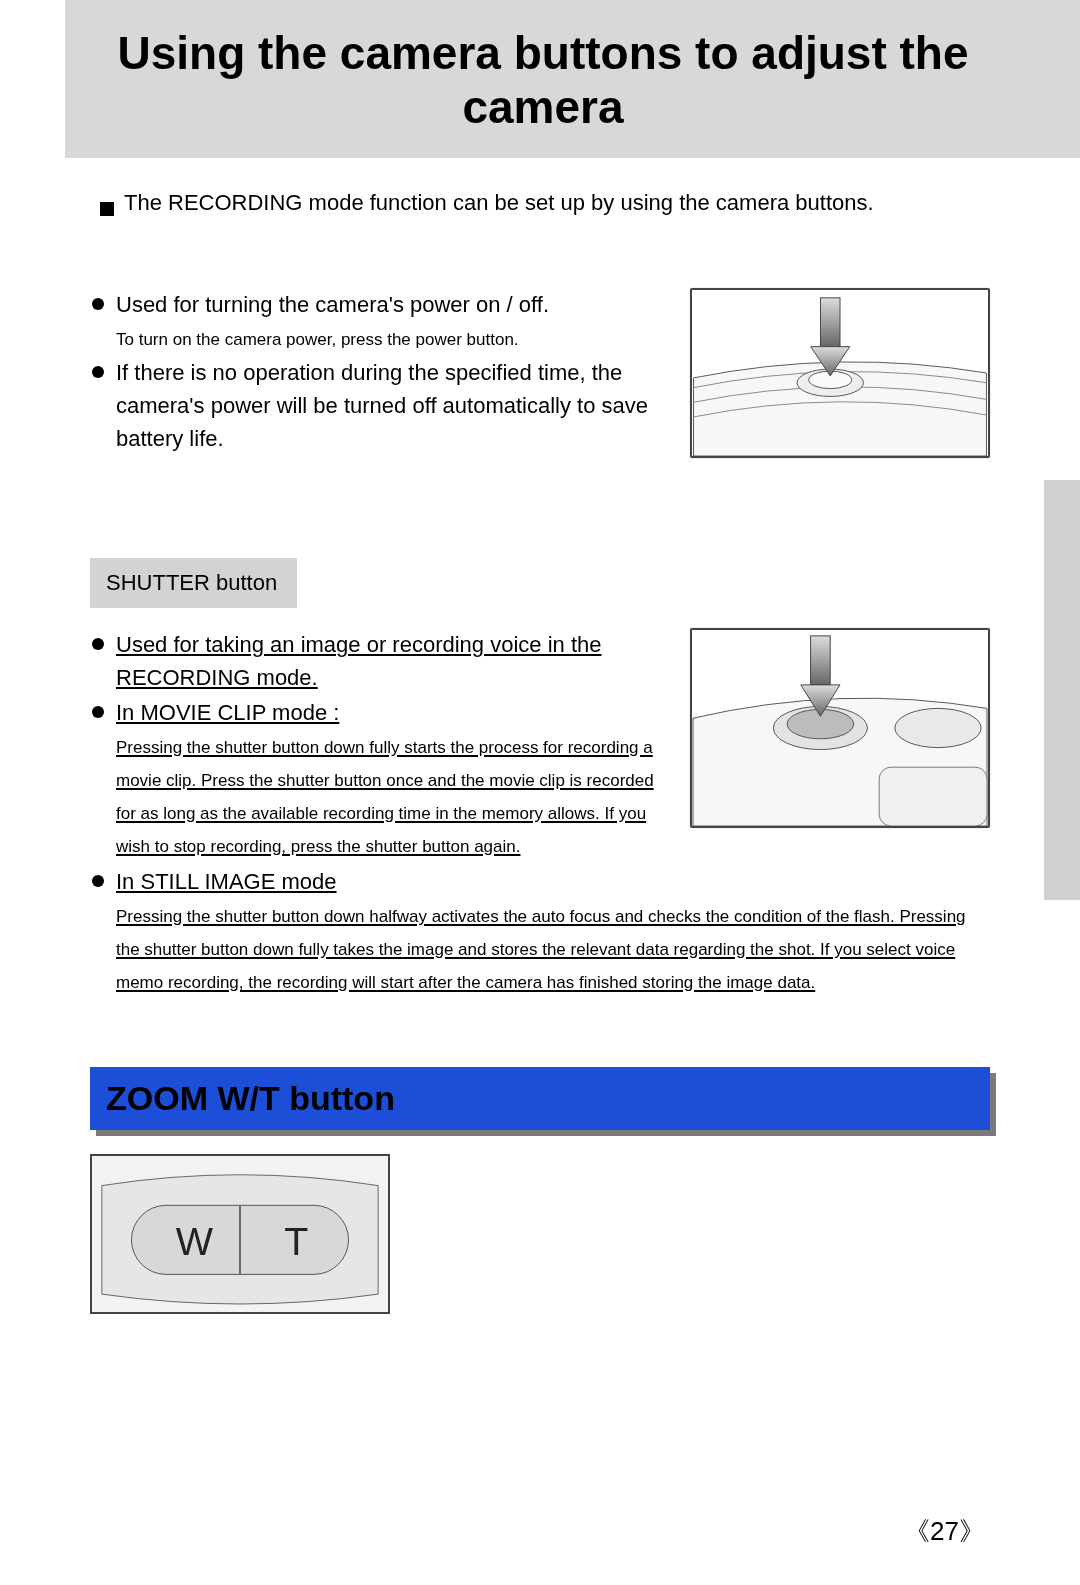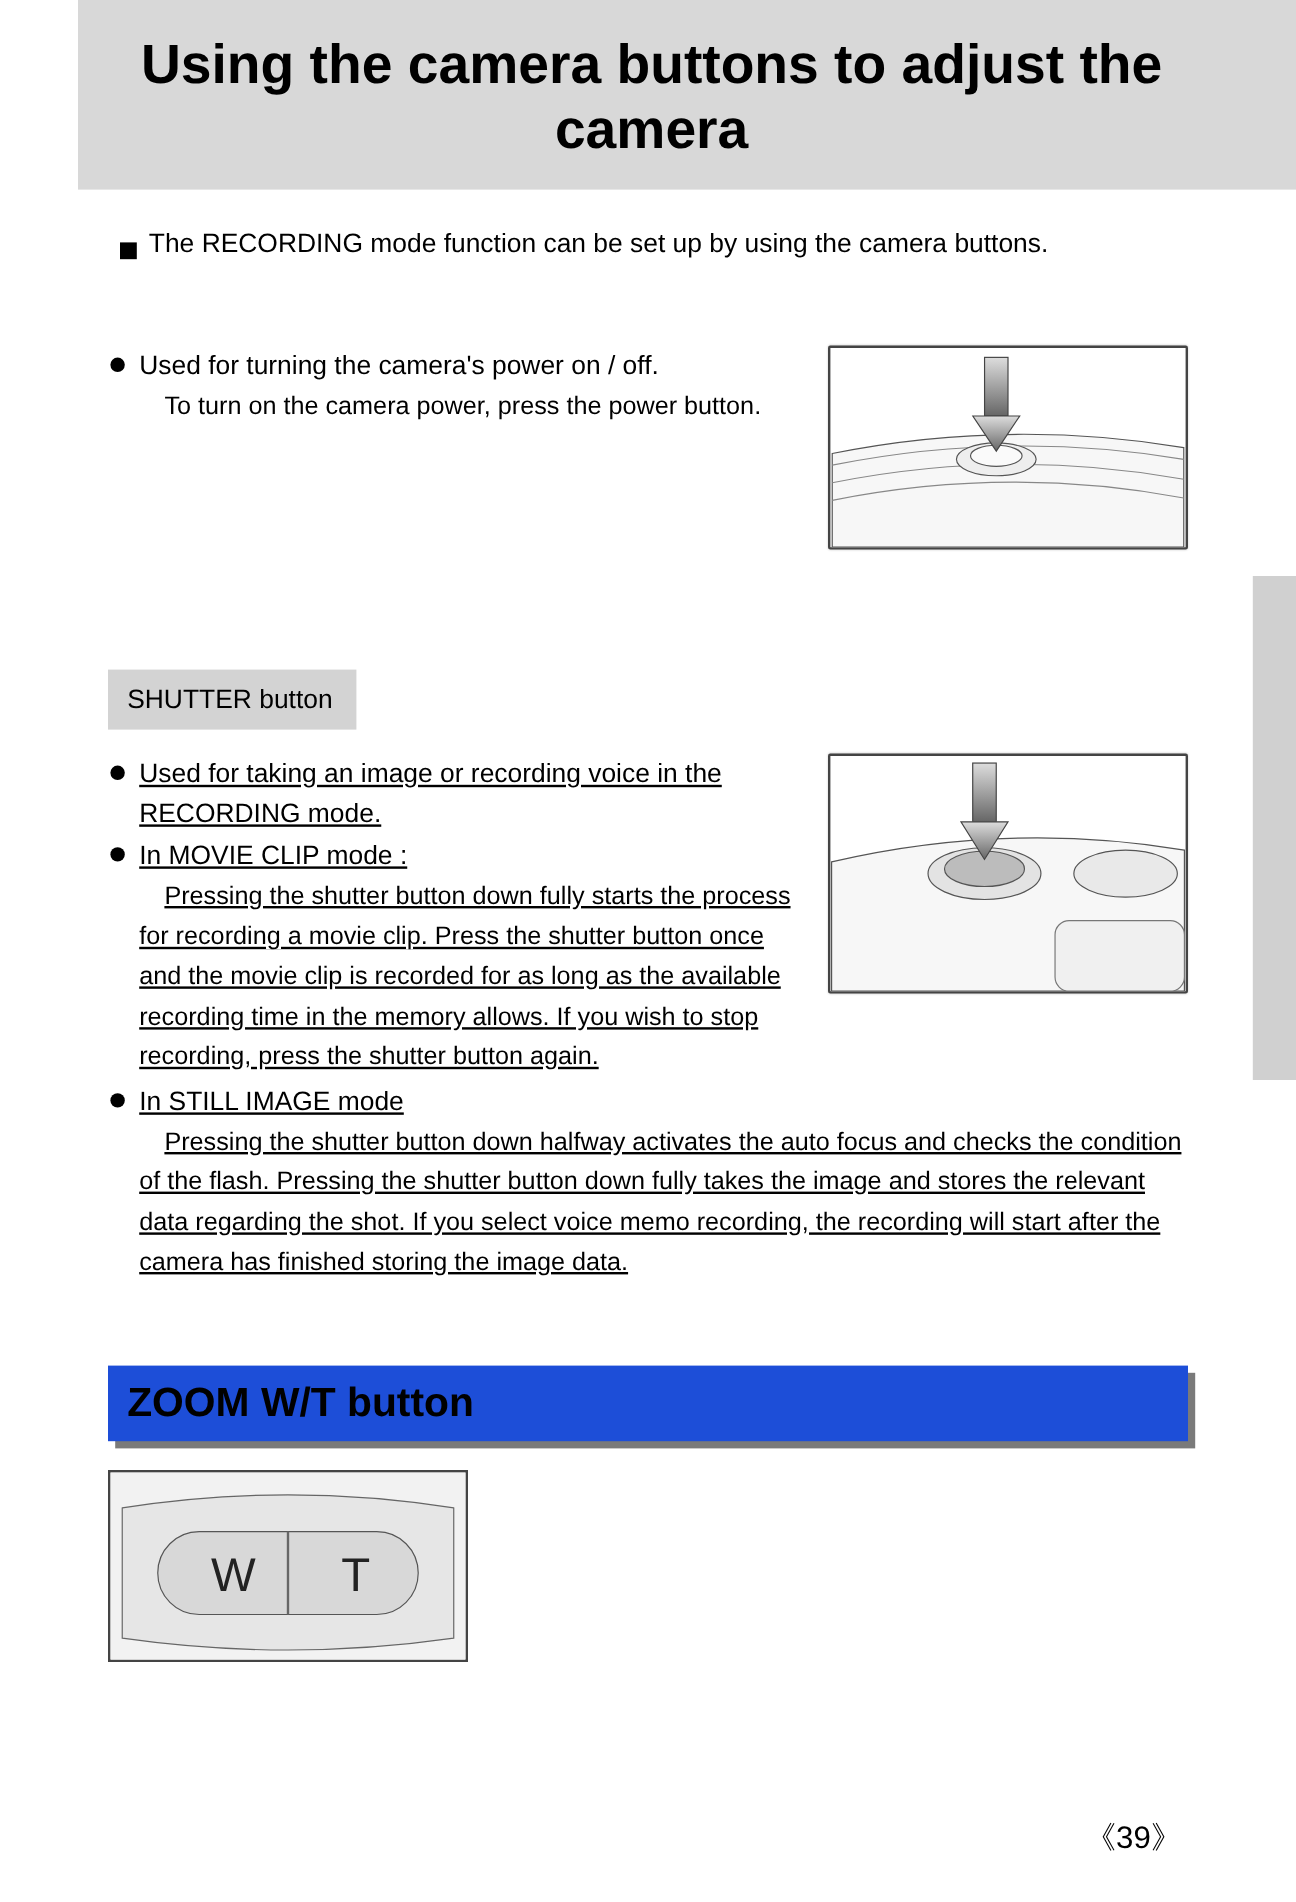--- a/index.html
+++ b/index.html
@@ -15,21 +15,21 @@
   .section { margin-top: 72px; }
   .sub-label { background: #d3d3d3; display: inline-block; padding: 12px 20px 12px 16px; font-size: 22px; min-width: 180px; }
 
   .body-col { margin-top: 20px; display: flex; gap: 15px; align-items: flex-start; }
   .text-col { flex: 1; }
   .img-col { width: 300px; flex-shrink: 0; }
 
   ul.round { list-style: none; margin-left: 2px; }
   ul.round > li { position: relative; padding-left: 24px; font-size: 22px; line-height: 1.5; margin-bottom: 2px; }
   ul.round > li::before { content: ""; position: absolute; left: 0; top: 10px; width: 12px; height: 12px; background: #000; border-radius: 50%; }
-  .sub-indent { font-size: 21px; line-height: 1.5; margin-left: 21px; }
+  .sub-indent { font-size: 17px; line-height: 1.5; }
 
   .illus { width: 300px; height: 170px; background: #fff; border: 2px solid #444; border-radius: 2px; box-shadow: 0 0 2px rgba(0,0,0,.2); overflow: hidden; }
   .illus svg { width: 100%; height: 100%; }
 
   .zoom-header { margin-top: 70px; background: #1d4ed8; padding: 12px 16px; box-shadow: 6px 6px 0 #7a7a7a; }
   .zoom-header h2 { font-size: 34px; font-weight: bold; }
 
   .zoom-illus { width: 300px; height: 160px; background: #fff; border: 2px solid #444; overflow: hidden; }
 
   .page-num { position: absolute; bottom: 36px; right: 95px; font-size: 26px; }
@@ -54,20 +54,23 @@
     <span>The RECORDING mode function can be set up by using the camera buttons.</span>
   </div>
 
   <div class="section">
     <div class="body-col">
       <div class="text-col">
         <ul class="round">
           <li>
             <span>Used for turning the camera's power on / off.</span><br>
             <span class="sub-indent">To turn on the camera power, press the power button.</span>
+          </li>
+          <li>
+            <span>If there is no operation during the specified time, the camera's power will be turned off automatically to save battery life.</span>
           </li>
         </ul>
       </div>
       <div class="img-col">
         <div class="illus">
           <svg viewBox="0 0 300 170">
             <defs>
               <linearGradient id="arr1" x1="0" y1="0" x2="0" y2="1">
                 <stop offset="0" stop-color="#ddd"></stop>
                   <stop offset="1" stop-color="#666"></stop>
@@ -146,16 +149,16 @@
           <rect x="40" y="50" width="220" height="70" rx="35" fill="#d8d8d8" stroke="#555"></rect>
           <line x1="150" y1="50" x2="150" y2="120" stroke="#666" stroke-width="2"></line>
           <text x="85" y="100" font-size="40" font-family="Arial" fill="#222">W</text>
           <text x="195" y="100" font-size="40" font-family="Arial" fill="#222">T</text>
         </svg>
       </div>
     </div>
   </div>
 
   <div class="page-num">
-    <span>《</span><span>39</span><span>》</span>
+    <span>《</span><span>27</span><span>》</span>
   </div>
 
 </div>
 
 </body></html>

